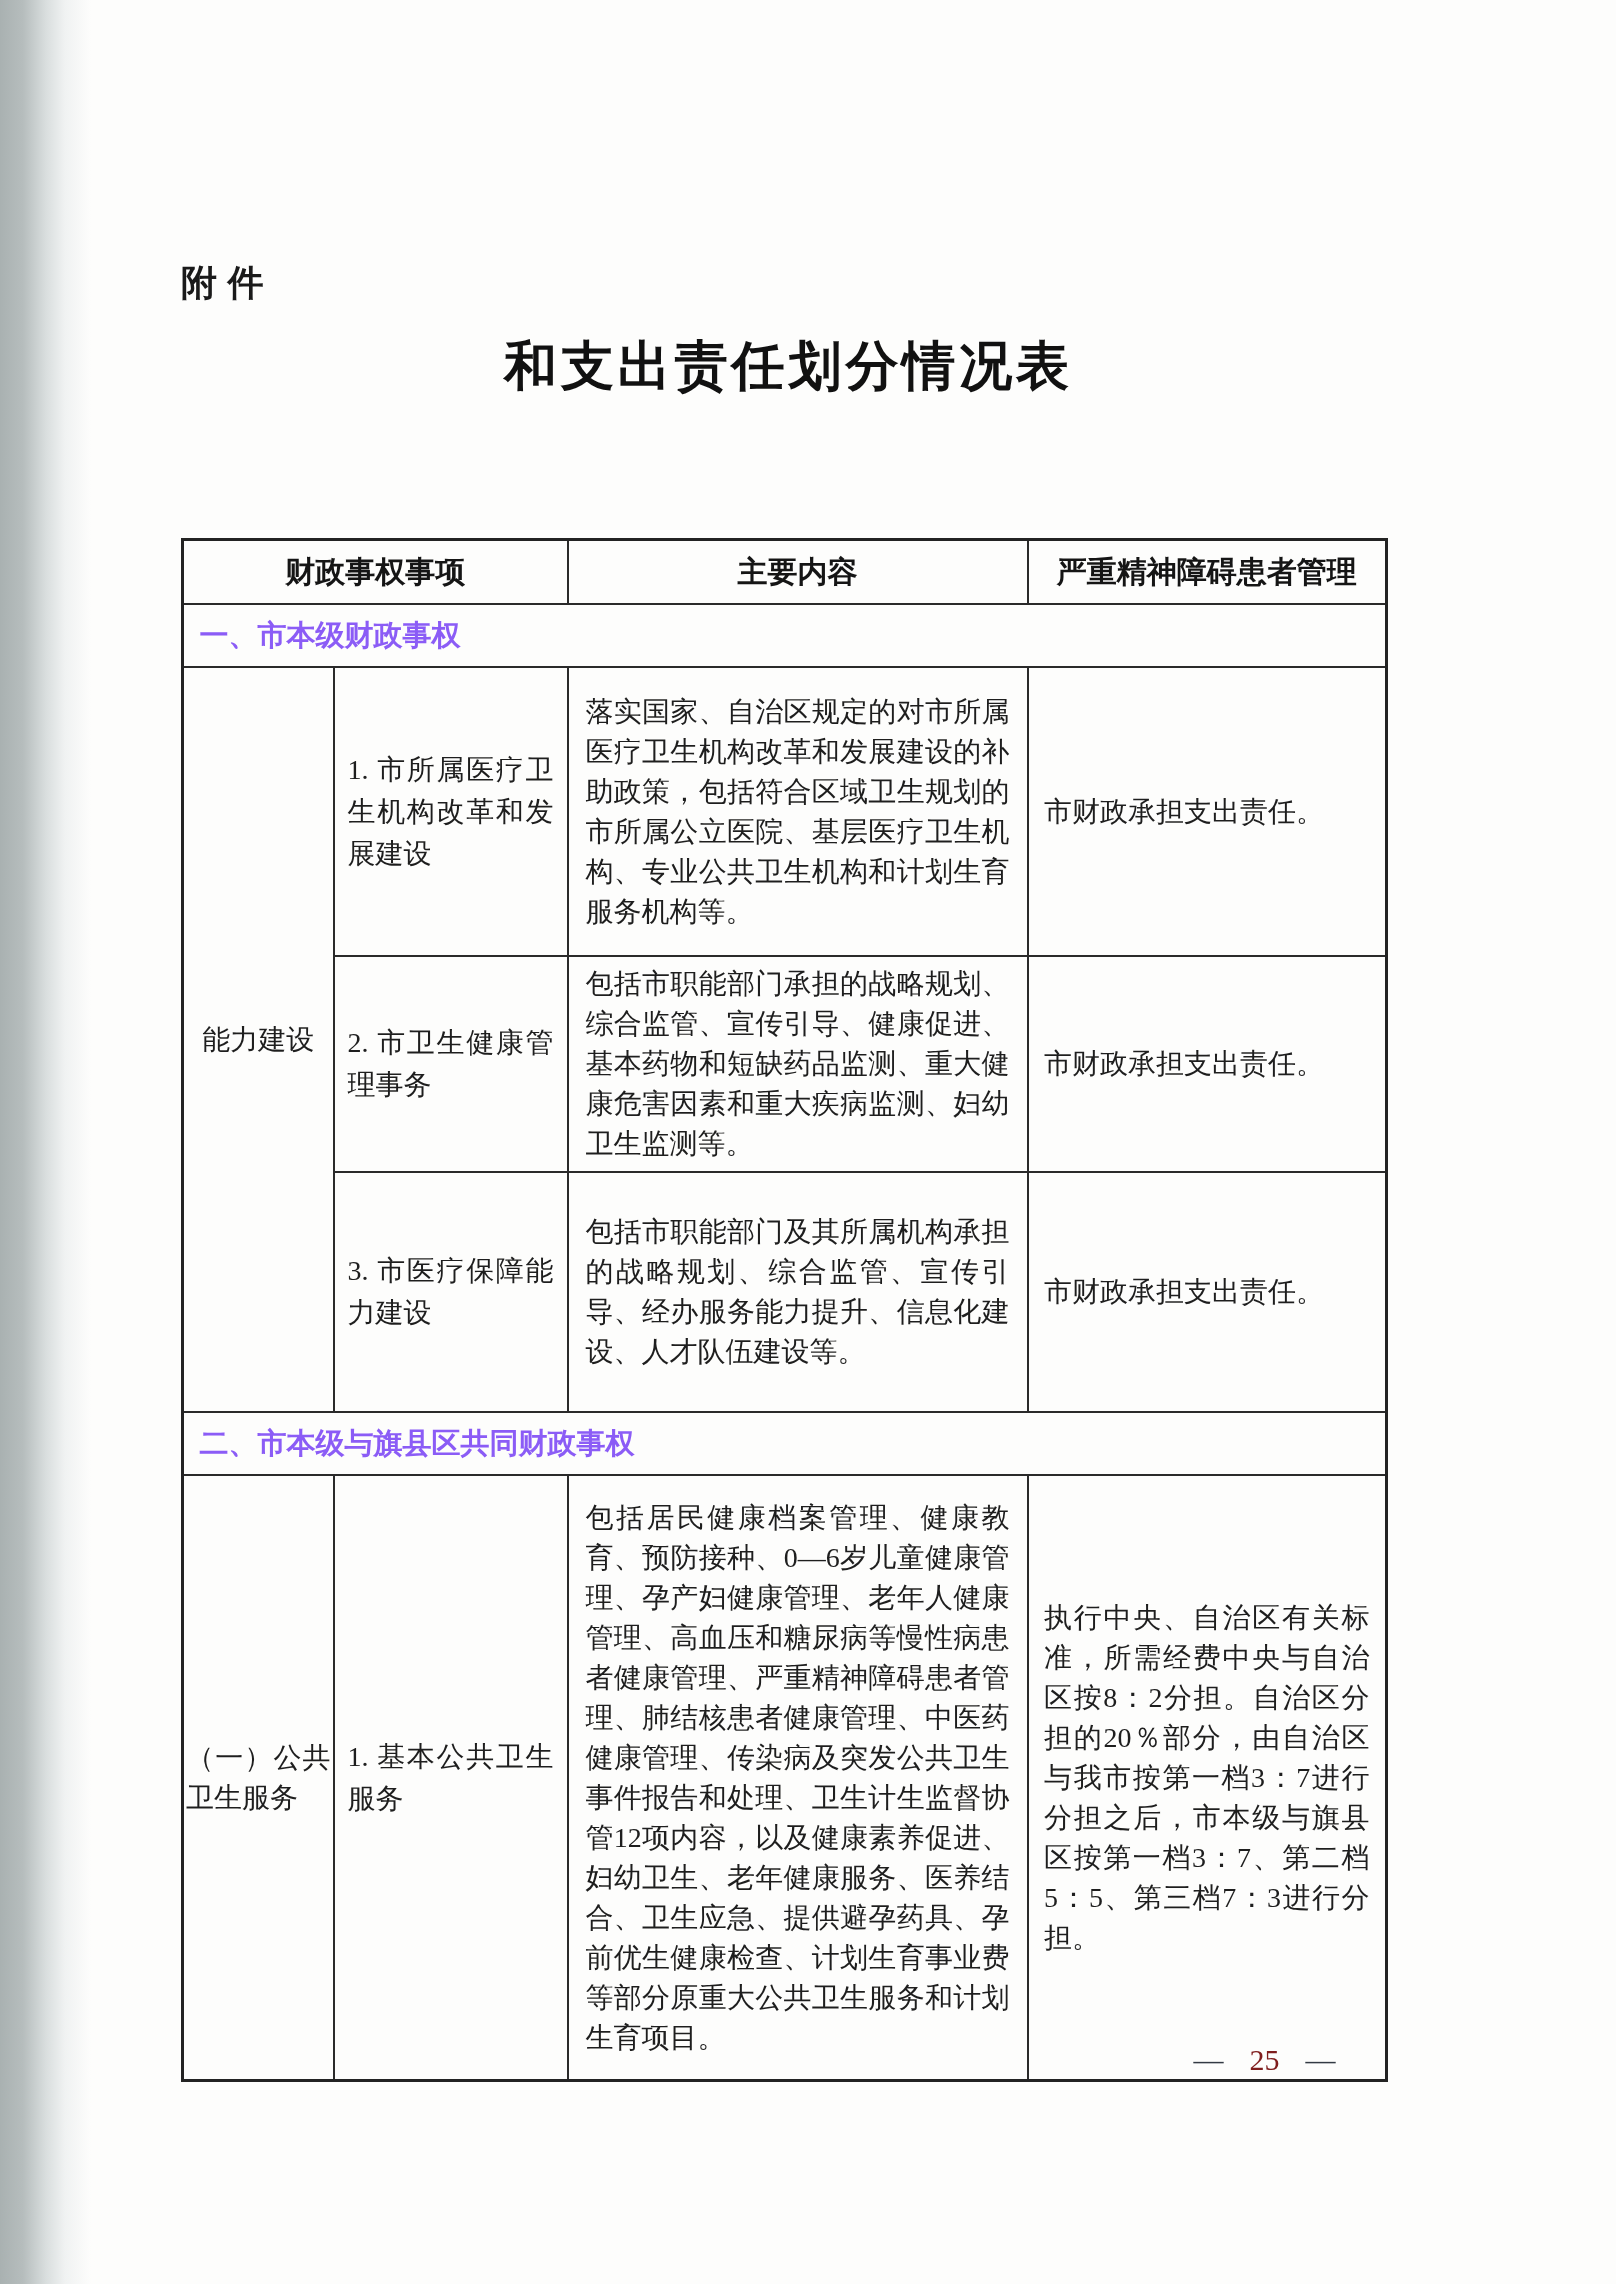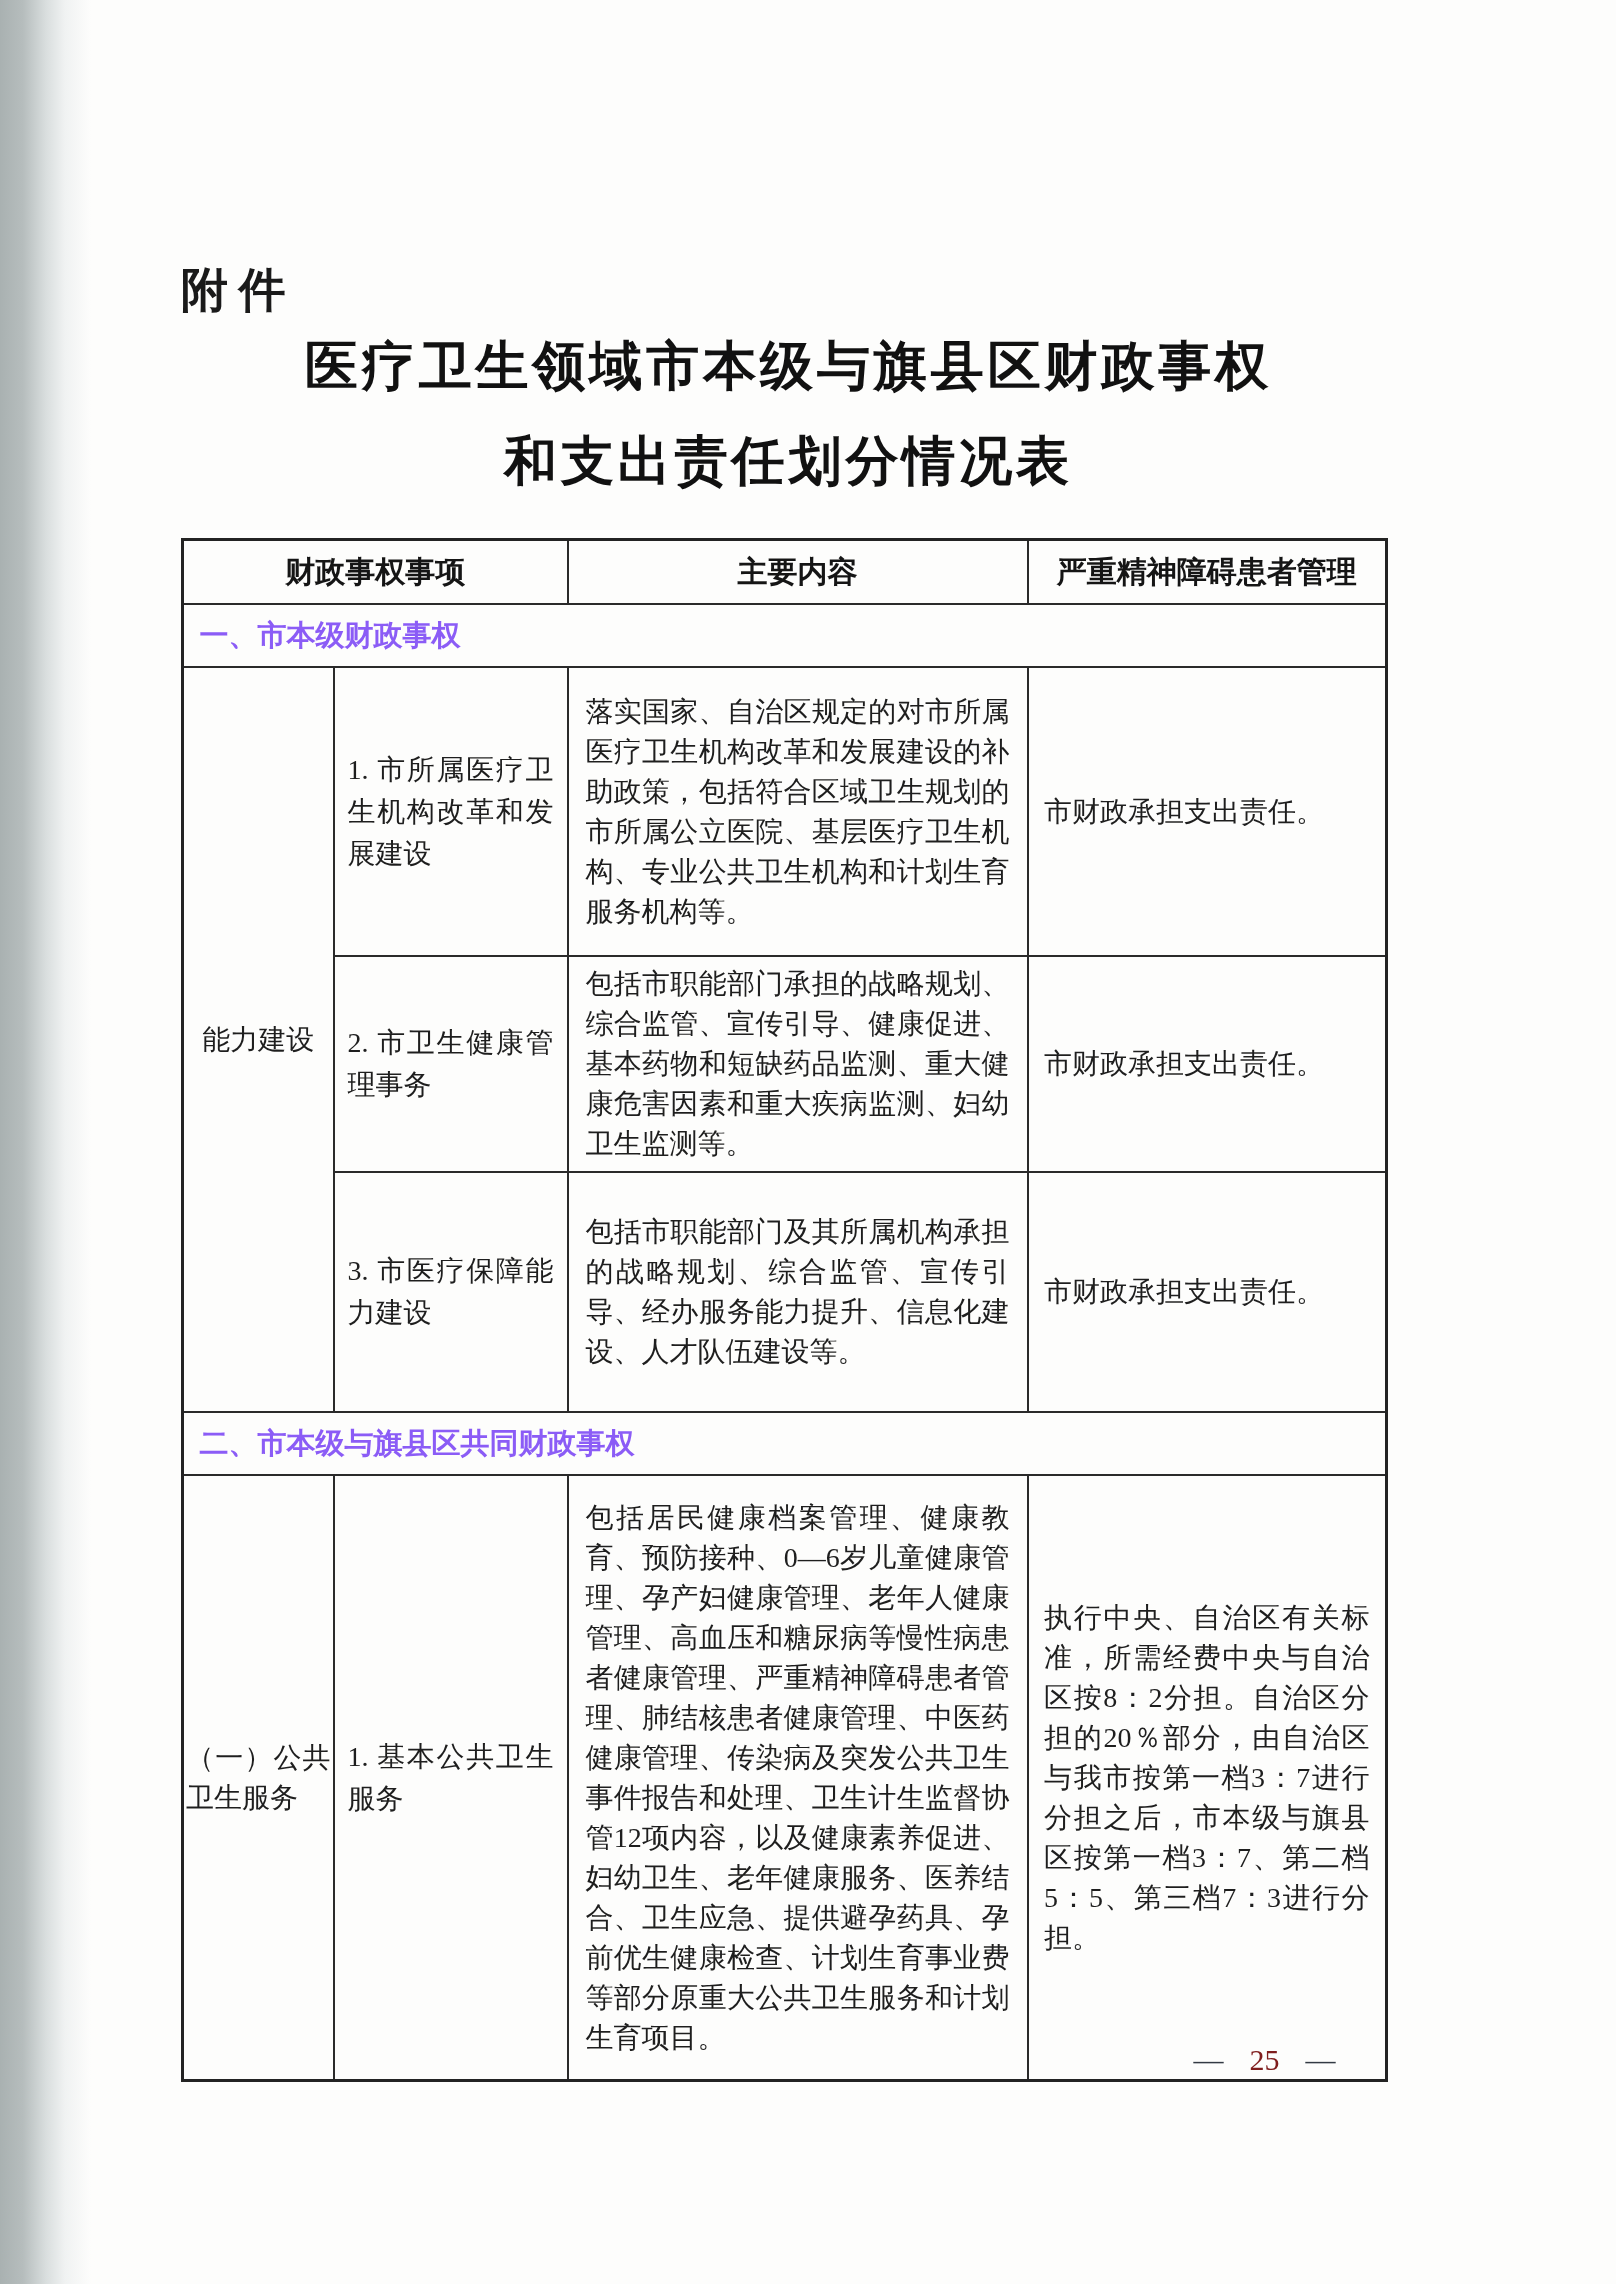--- a/index.html
+++ b/index.html
@@ -26,21 +26,21 @@
     width: 98px; height: 2284px;
     background: linear-gradient(to right,
       #a9b1b1 0px, #b6bdbd 23px, #d9dede 46px, #f0f2f2 65px, #fdfdfc 91px);
   }
   .attachment-label {
     position: absolute;
     left: 181px;
     top: 259px;
     font-family: "Liberation Sans", sans-serif;
     font-weight: bold;
-    font-size: 47px;
+    font-size: 36px;
     letter-spacing: 10.4px;
     color: #1a1a1a;
     white-space: nowrap;
   }
   .doc-title {
     position: absolute;
     left: 104px;
     top: 339px;
     width: 1369px;
     text-align: center;
@@ -140,21 +140,20 @@
 </head>
 <body>
 
 <div class="page">
 
   <div class="scan-edge"></div>
 
   <div class="attachment-label">附件</div>
 
   <div class="doc-title">
-    <div class="line line1">医疗卫生领域市本级与旗县区财政事权</div>
     <div class="line line2">和支出责任划分情况表</div>
   </div>
 
   <table class="main-table">
     <colgroup>
       <col style="width:151px">
       <col style="width:234px">
       <col style="width:460px">
       <col style="width:359px">
     </colgroup>

